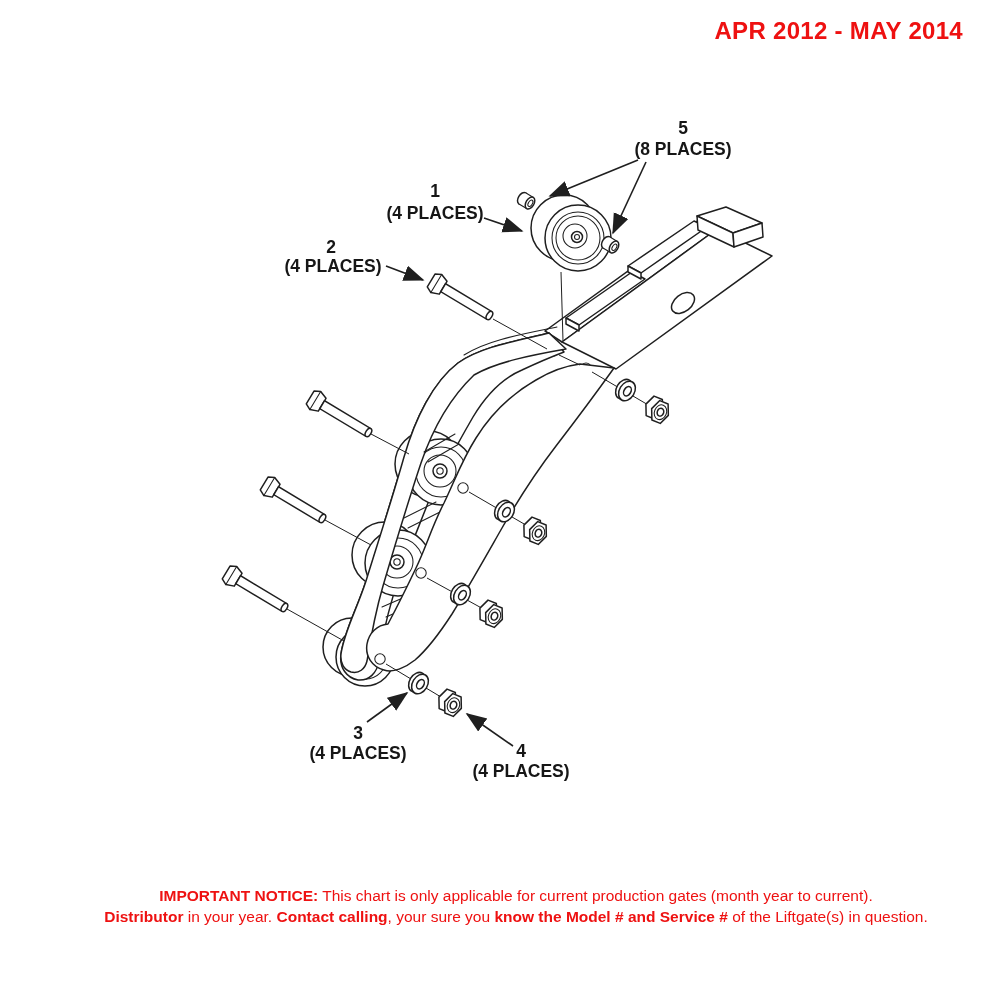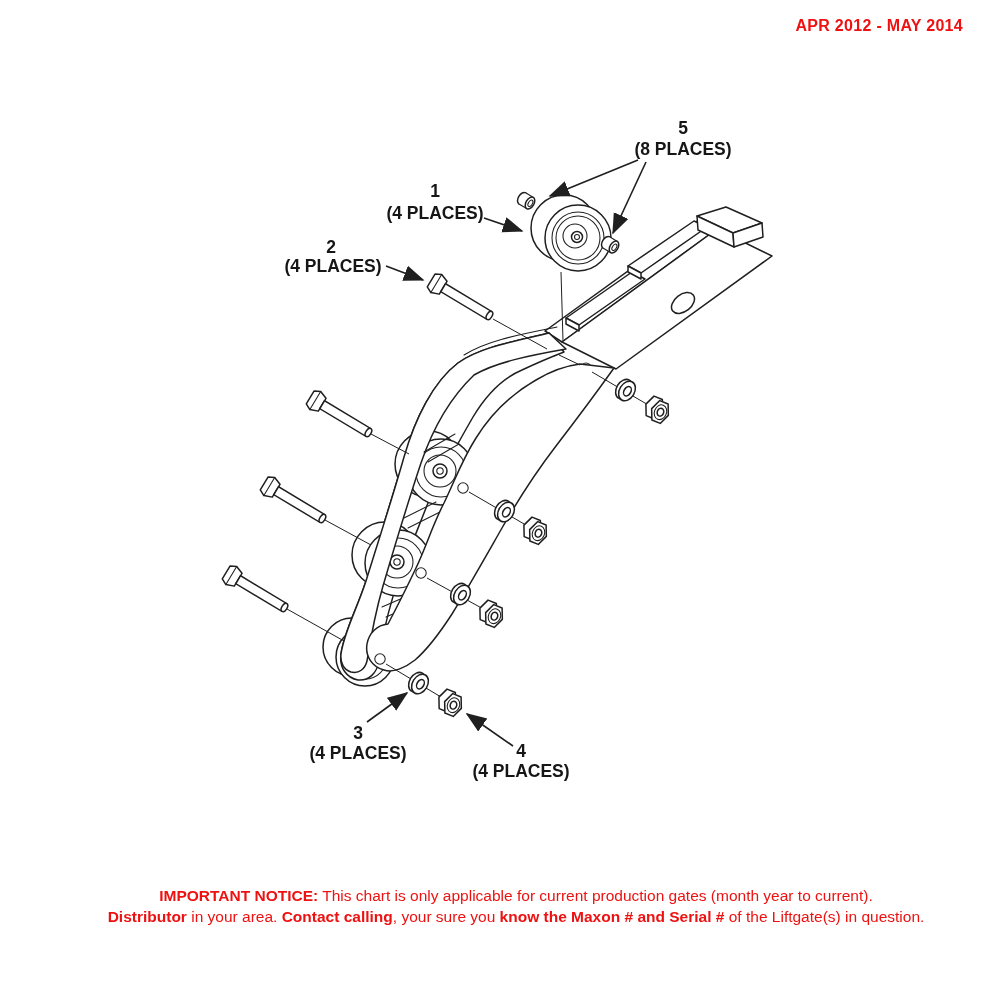--- a/index.html
+++ b/index.html
@@ -1,21 +1,21 @@
 <!DOCTYPE html>
 <html style="--red: #ee1111; --line: #1f1f1f;"><head>
 <meta charset="utf-8">
 <style>
   html,body{margin:0;padding:0;background:#ffffff;}
   body{width:988px;height:988px;font-family:"Liberation Sans",sans-serif;}
   .stage{position:relative;width:988px;height:988px;overflow:hidden;background:#fff;}
 
   .hdr{
     position:absolute;top:17px;right:25px;
-    font-size:16px;font-weight:bold;color:var(--red,#ee1111);
+    font-size:24px;font-weight:bold;color:var(--red,#ee1111);
     letter-spacing:.3px;white-space:nowrap;
   }
 
   .notice{
     position:absolute;top:886px;left:0;width:100%;
     text-align:center;color:var(--red,#ee1111);
     font-size:15.5px;line-height:20.5px;
   }
   .notice .nline{white-space:nowrap;padding-left:44px;}
   .notice .b{font-weight:bold;}
@@ -238,16 +238,16 @@
       <text class="lbl" x="521" y="757">4</text>
       <text class="lbl" x="521" y="777">(4 PLACES)</text>
 
       <text class="lbl" x="683" y="134">5</text>
       <text class="lbl" x="683" y="155">(8 PLACES)</text>
     </g>
   </svg>
 
   <div class="notice">
     <div class="nline"><span class="b">IMPORTANT NOTICE:</span><span> This chart is only applicable for current production gates (month year to current).</span></div>
-    <div class="nline"><span class="b">Distributor</span><span> in your area. </span><span class="b">Contact calling</span><span>, your sure you </span><span class="b">know the Maxon # and Serial #</span><span> of the Liftgate(s) in question.</span></div>
+    <div class="nline"><span class="b">Distributor</span><span> in your year. </span><span class="b">Contact calling</span><span>, your sure you </span><span class="b">know the Model # and Service #</span><span> of the Liftgate(s) in question.</span></div>
   </div>
 
 </div>
 
 </body></html>

